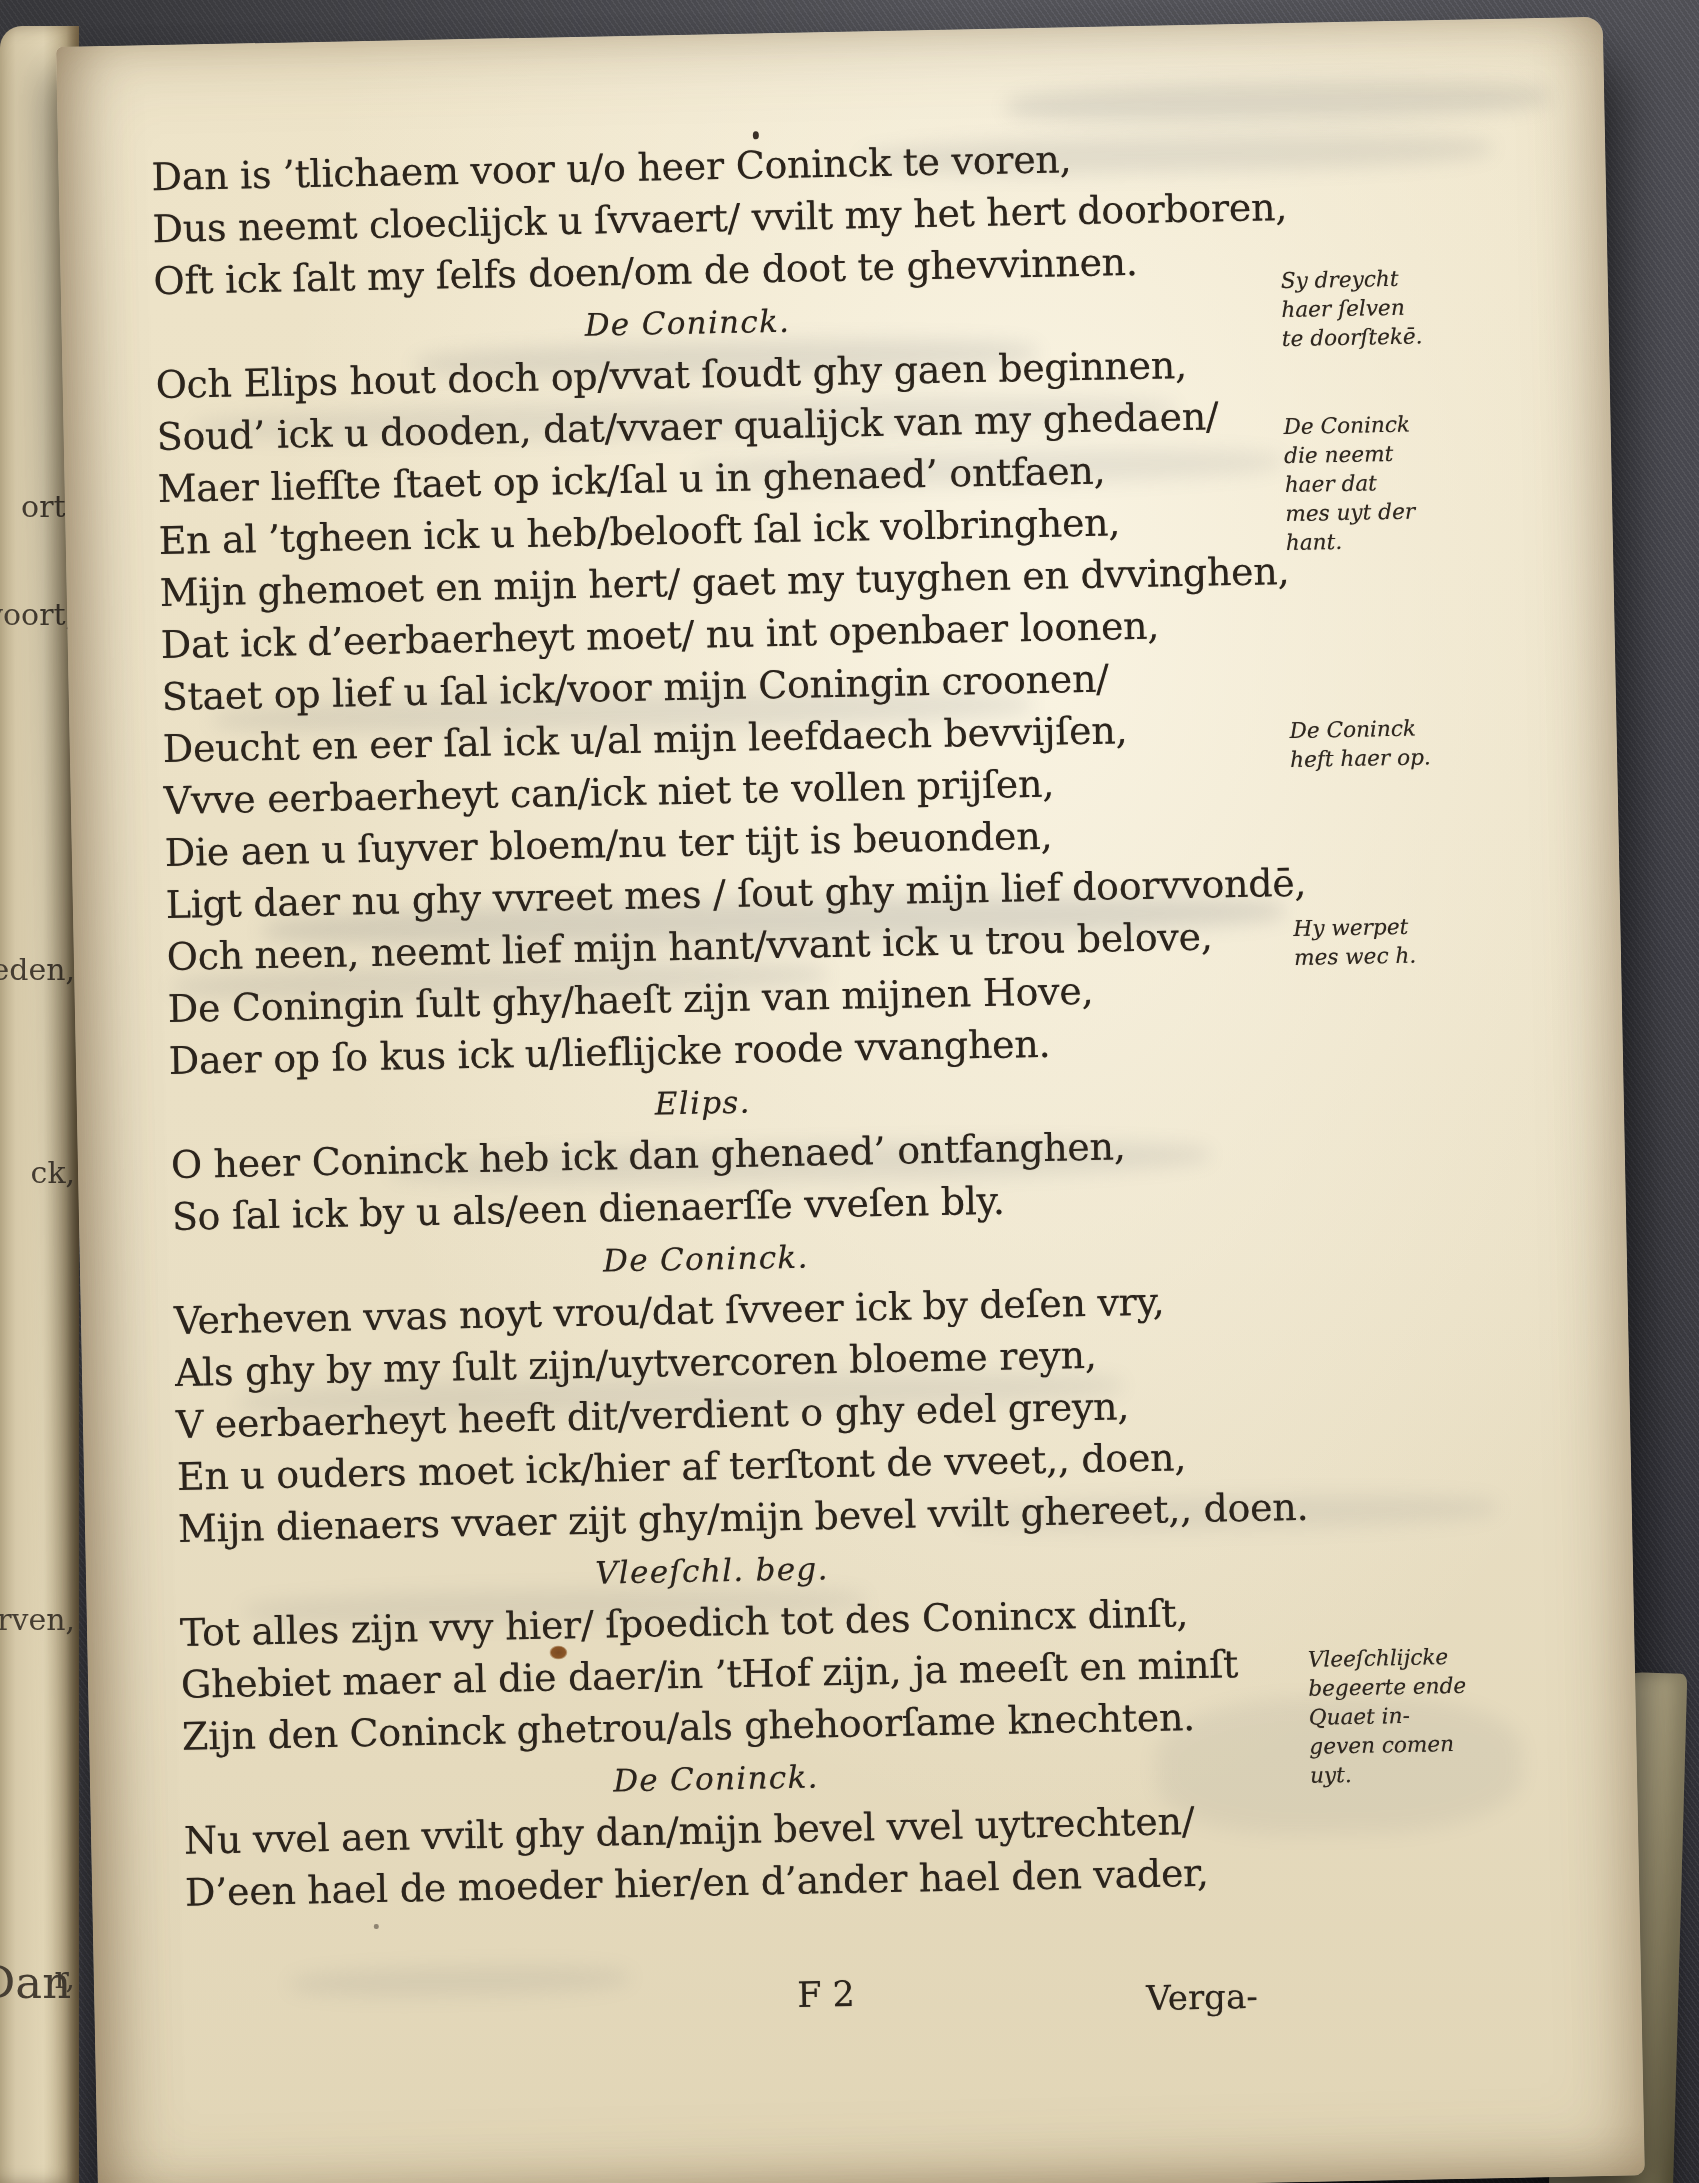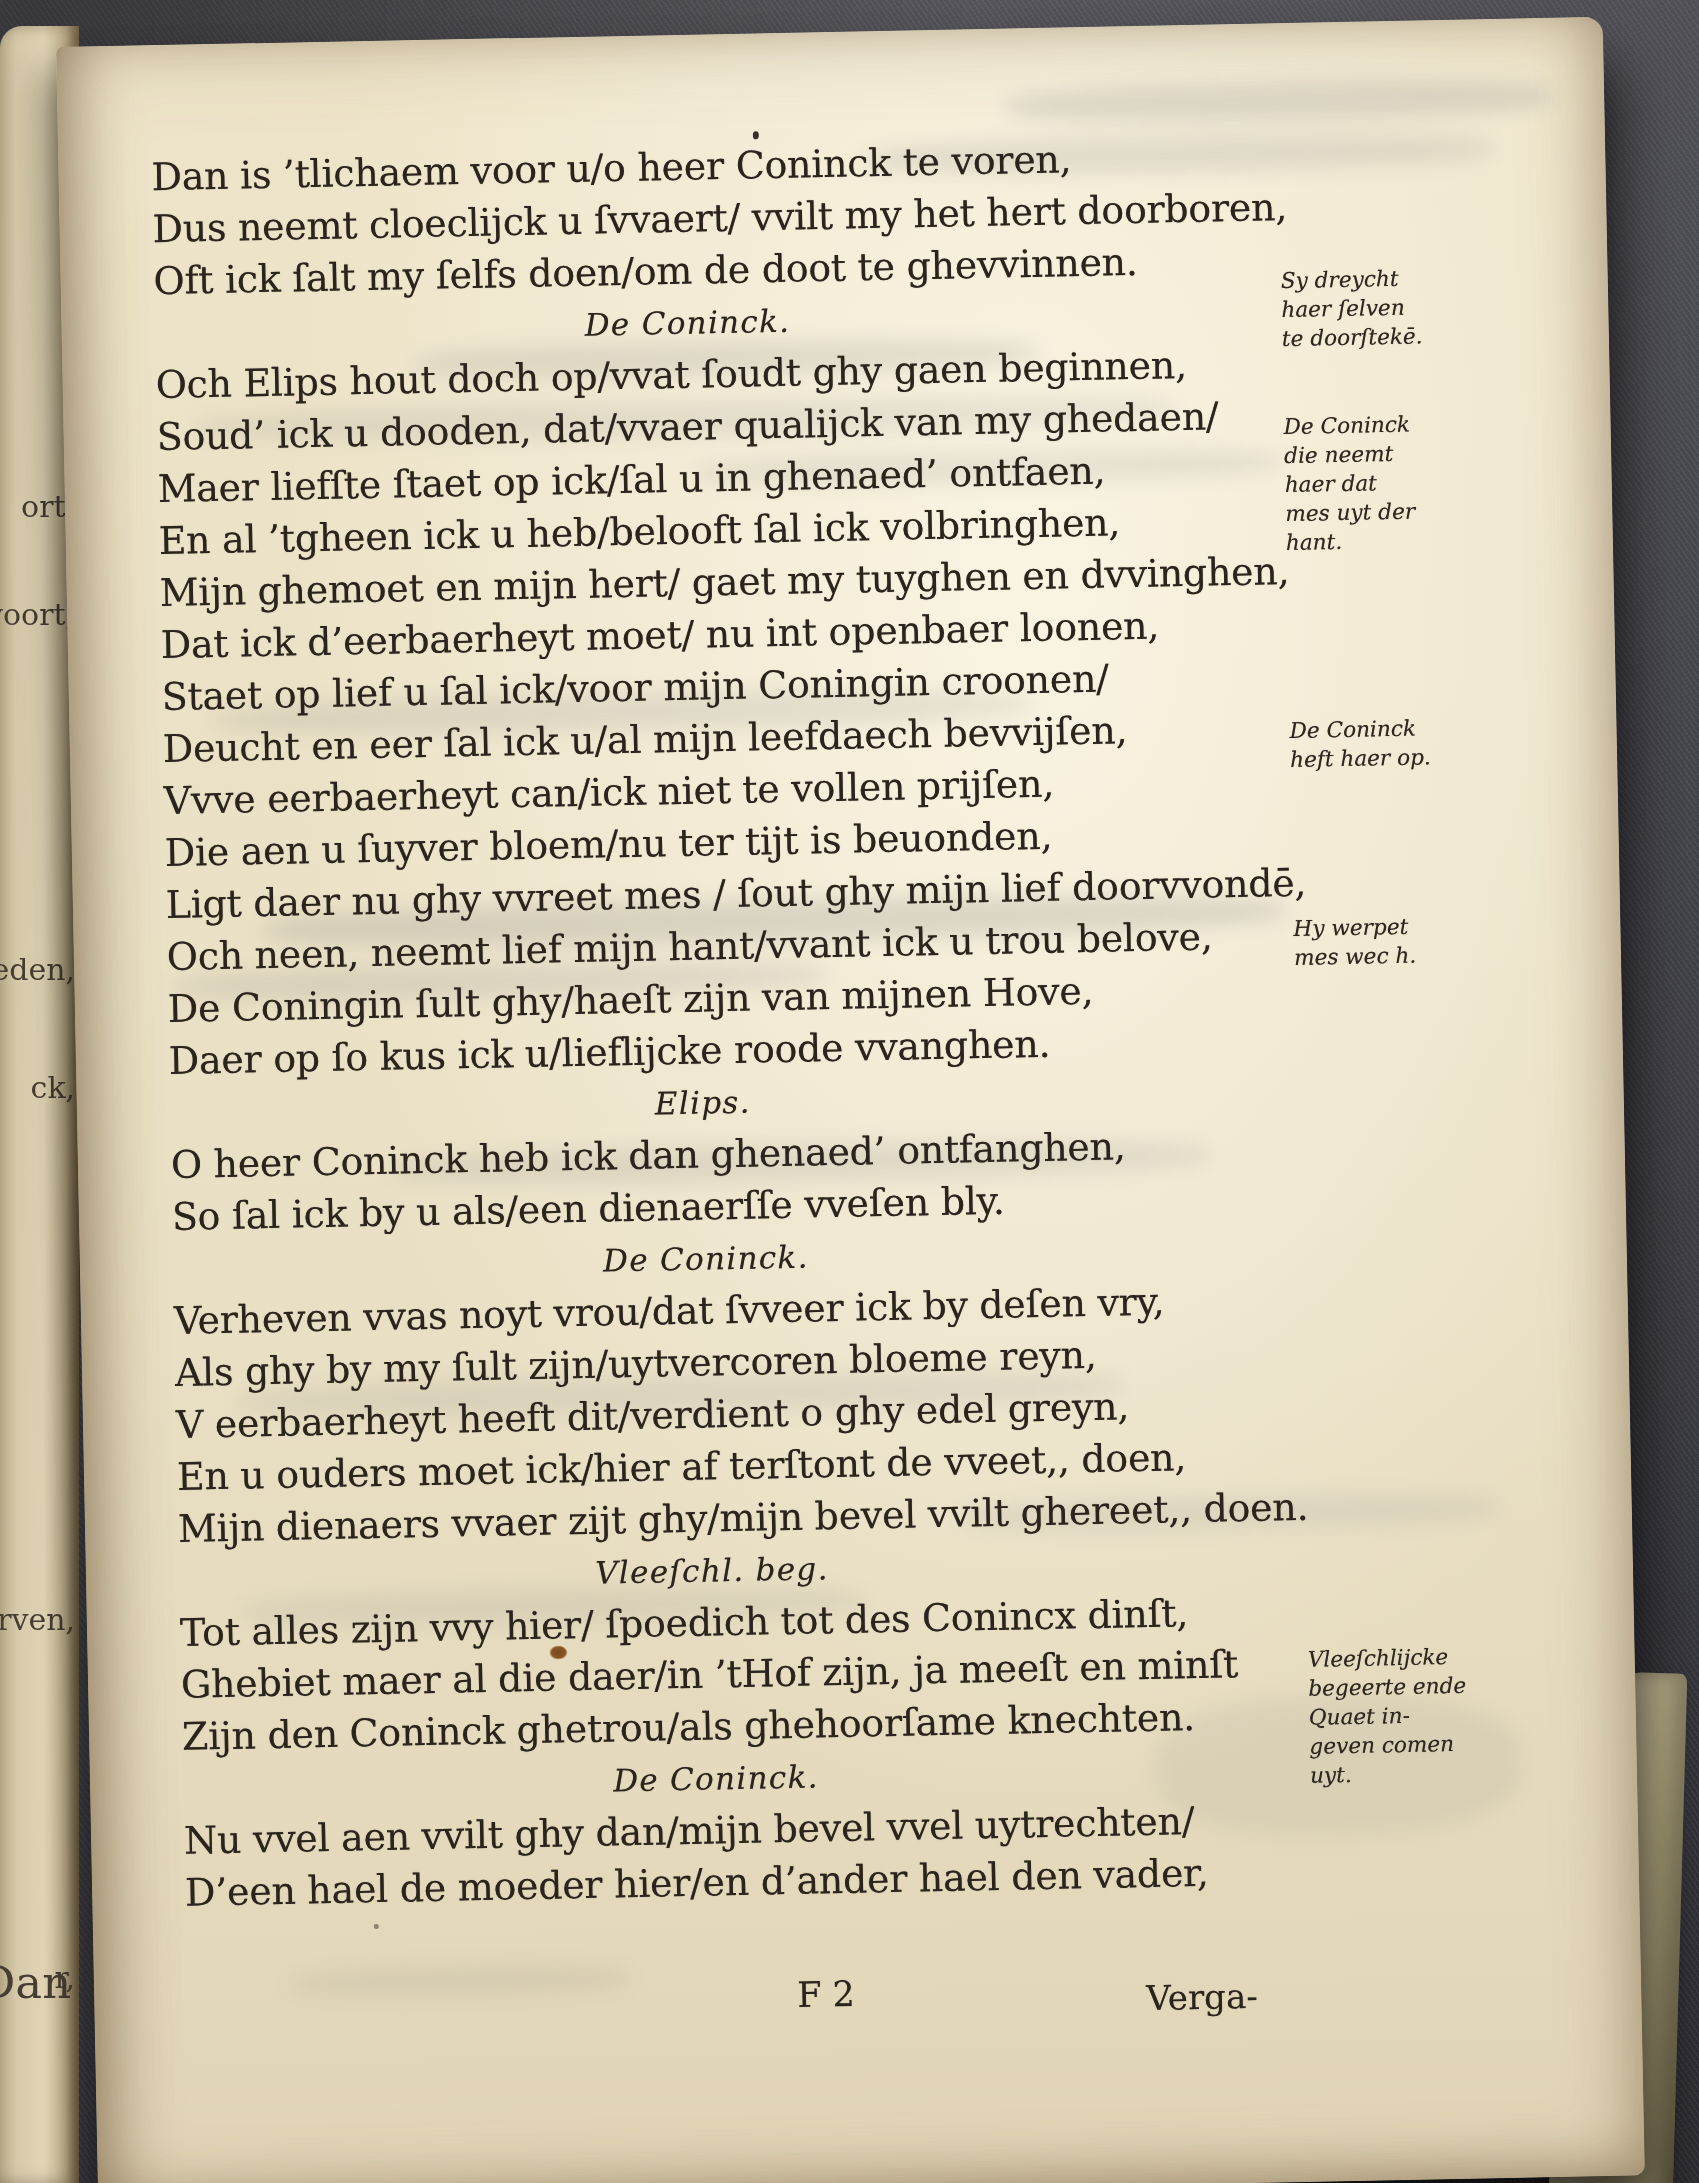--- a/index.html
+++ b/index.html
@@ -77,21 +77,21 @@
   }
   .speck{position:absolute;z-index:6;background:#3a3027;border-radius:50%;}
 </style>
 </head>
 <body>
 
 <div class="edge-strip">
   <span class="edge-frag" style="top:466px">ort.</span>
   <span class="edge-frag" style="top:574px">vvoort,</span>
   <span class="edge-frag" style="top:929px">ieden,</span>
-  <span class="edge-frag" style="top:1047px">ck,</span>
+  <span class="edge-frag" style="top:1132px">ck,</span>
   <span class="edge-frag" style="top:1579px">rven,</span>
   <span class="edge-frag" style="top:1937px">r,</span>
   <span class="edge-frag" style="top:1934px;font-size:45px;right:7.9px">Dan</span>
 </div>
 
 <div class="curled-page"></div>
 
 <div class="page">
 
   <div class="smudge" style="left:949px;top:59px;width:543px;height:39px;opacity:.30"></div>

